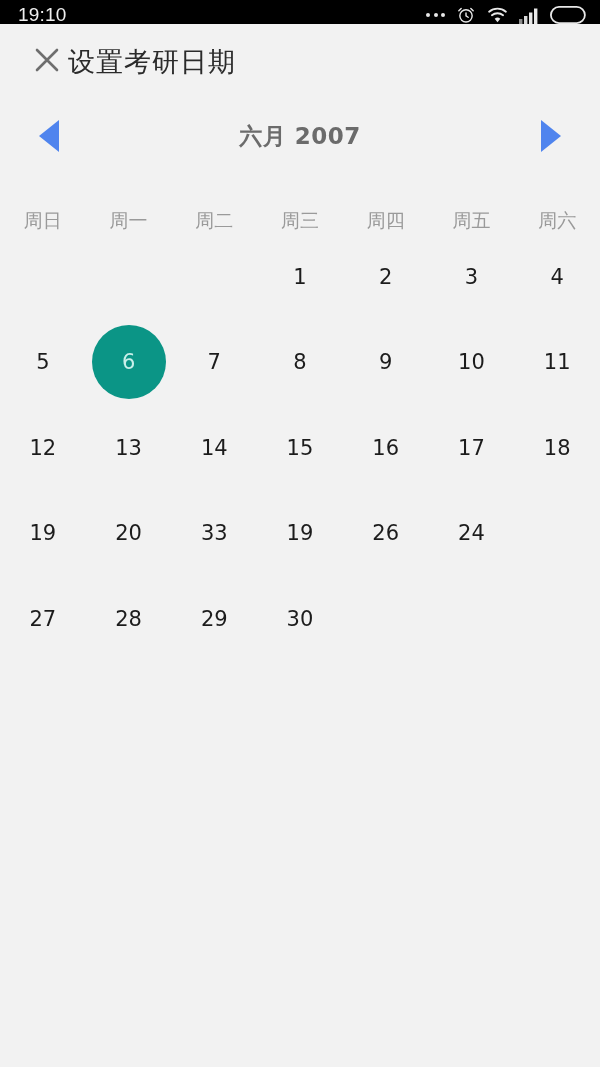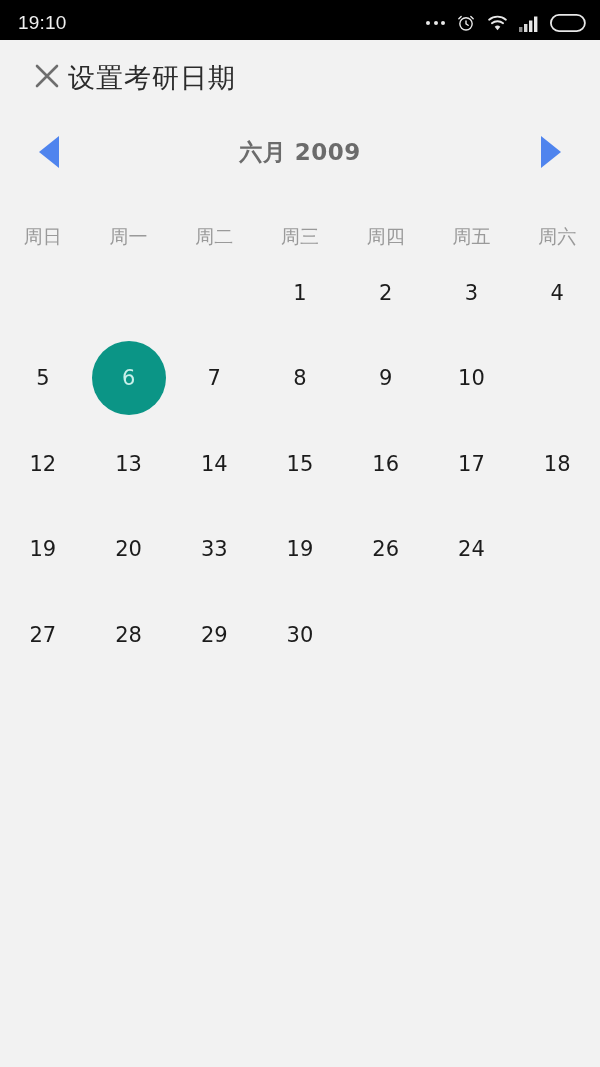--- a/index.html
+++ b/index.html
@@ -7,21 +7,21 @@
   html, body {
     width: 600px;
     height: 1067px;
     background: #f2f2f2;
     font-family: "Liberation Sans", "DejaVu Sans", sans-serif;
     overflow: hidden;
   }
 
   
   .status-bar {
-    height: 40px;
+    height: 24px;
     background: #000000;
     display: flex;
     align-items: center;
     justify-content: space-between;
     padding: 6px 14px 0 18px;
   }
   .status-time {
     color: #f0f0f0;
     font-size: 19px;
     letter-spacing: 0.2px;
@@ -188,21 +188,21 @@
       </svg>
     </span>
   </div>
   <div class="header-title">设置考研日期</div>
 </div>
 
 <div class="month-nav">
   <div class="nav-arrow">
     <span class="tri-left"></span>
   </div>
-  <div class="month-label">六月 2009</div>
+  <div class="month-label">六月 2007</div>
   <div class="nav-arrow">
     <span class="tri-right"></span>
   </div>
 </div>
 
 <div class="cal">
   <div class="week-head">
     <div class="wd">周日</div>
     <div class="wd">周一</div>
     <div class="wd">周二</div>
@@ -241,20 +241,23 @@
         </div>
         <div class="day-cell">
           <div class="day-num">8</div>
         </div>
         <div class="day-cell">
           <div class="day-num">9</div>
         </div>
         <div class="day-cell">
           <div class="day-num">10</div>
         </div>
+        <div class="day-cell">
+          <div class="day-num">11</div>
+        </div>
       </div>
       <div class="week-row">
         <div class="day-cell">
           <div class="day-num">12</div>
         </div>
         <div class="day-cell">
           <div class="day-num">13</div>
         </div>
         <div class="day-cell">
           <div class="day-num">14</div>

